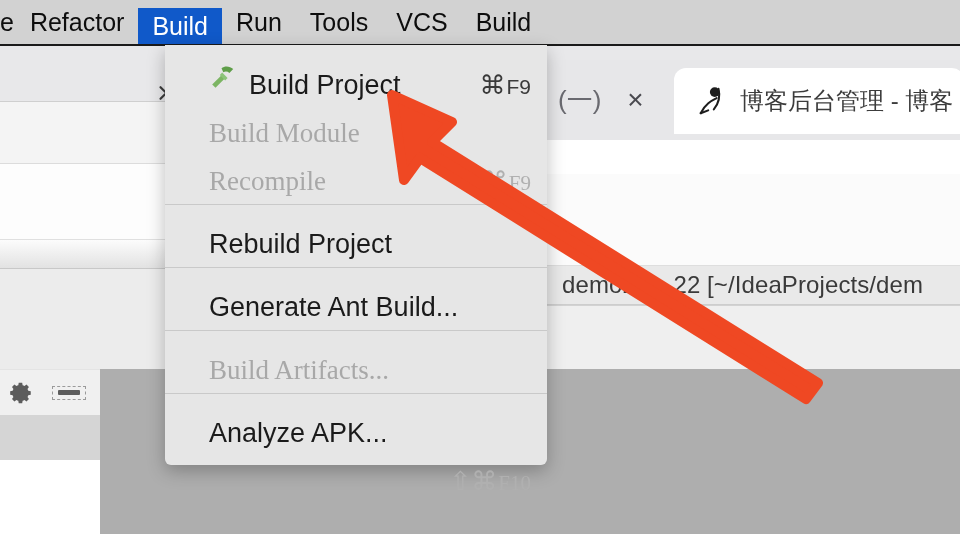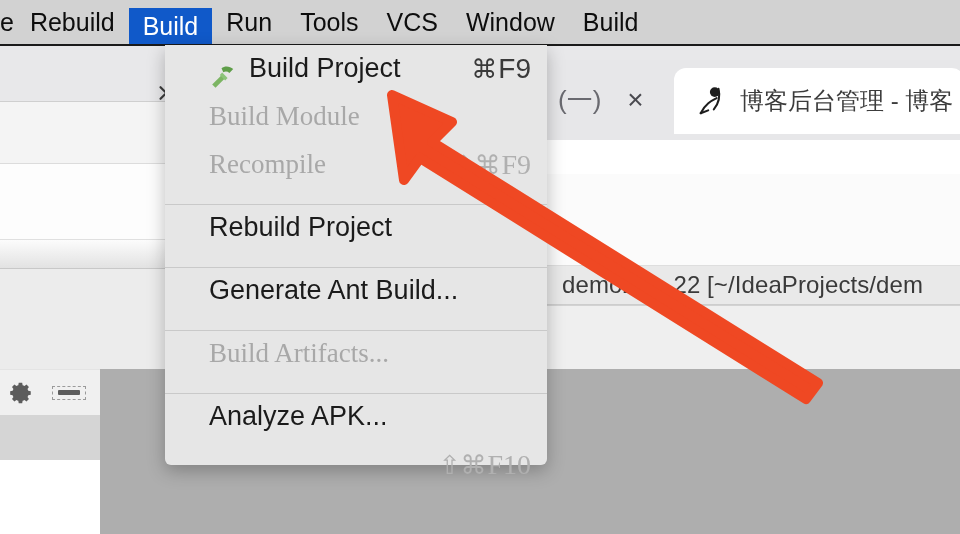--- a/index.html
+++ b/index.html
@@ -155,39 +155,39 @@
   .dropdown {
     position: absolute; left: 165px; top: 45px;
     width: 382px; height: 420px;
     background: #e6e6e6;
     box-shadow: 0 6px 18px rgba(0,0,0,.26);
     border-radius: 0 0 6px 6px;
     padding: 8px 0 10px 0;
   }
   .dd-item {
     position: relative; height: 48px;
-    display: flex; align-items: flex-start;
+    display: flex; align-items: flex-end;
     padding-left: 44px; padding-right: 16px;
     font-size: 27px; color: #1b1b1b;
     white-space: nowrap;
   }
   .dd-item.disabled { color: #a8a8a8; font-family: Liberation Serif, serif; }
   .dd-item .dd-icon {
     position: absolute; left: 44px; top: 50%;
     transform: translateY(-50%);
     width: 28px; height: 28px;
   }
   .dd-item.has-icon { padding-left: 84px; }
   .dd-shortcut {
     margin-left: auto; font-size: 23px; color: #3a3a3a;
     display: flex; align-items: baseline; gap: 1px;
   }
   .dd-item.disabled .dd-shortcut { color: #b0b0b0; }
   .dd-shortcut .sym { font-size: 26px; }
-  .dd-shortcut .key { font-size: 28px; }
+  .dd-shortcut .key { font-size: 21px; }
   .dd-sep {
     height: 1px; background: #c9c9c9; margin: 7px 0;
   }
 
   
   .annot-arrow {
     position: absolute; left: 0; top: 0; width: 960px; height: 534px;
     pointer-events: none;
   }
 </style>
@@ -247,26 +247,25 @@
         <path d="M21 13.6v-3.2l-2.3-.4a7 7 0 0 0-.7-1.7l1.3-1.9-2.2-2.2-1.9 1.3a7 7 0 0 0-1.7-.7L13.1 2.5H9.9l-.4 2.3a7 7 0 0 0-1.7.7L5.9 4.2 3.7 6.4 5 8.3a7 7 0 0 0-.7 1.7l-2.3.4v3.2l2.3.4c.16.6.4 1.17.7 1.7l-1.3 1.9 2.2 2.2 1.9-1.3c.53.3 1.1.54 1.7.7l.4 2.3h3.2l.4-2.3c.6-.16 1.17-.4 1.7-.7l1.9 1.3 2.2-2.2-1.3-1.9c.3-.53.54-1.1.7-1.7l2.3-.4z"></path>
       </svg>
     </span>
     <span class="hide-icon">
         <i></i>
       </span>
   </div>
 
   <div class="ide-menubar">
     <span class="menu-item truncated">e</span>
-    <span class="menu-item">Rebuild</span>
+    <span class="menu-item">Refactor</span>
     <span class="menu-item active">Build</span>
     <span class="menu-item">Run</span>
     <span class="menu-item">Tools</span>
     <span class="menu-item">VCS</span>
-    <span class="menu-item">Window</span>
     <span class="menu-item">Build</span>
   </div>
   <div class="ide-menubar-underline"></div>
 
   <div class="dropdown">
 
     <div class="dd-item has-icon">
       <span class="dd-icon">
         <svg viewBox="0 0 28 28" width="28" height="28">
           <path d="M3.2 21.5 L13.5 11.2 L16.8 14.5 L6.5 24.8 Z" fill="#7cb563"></path>

